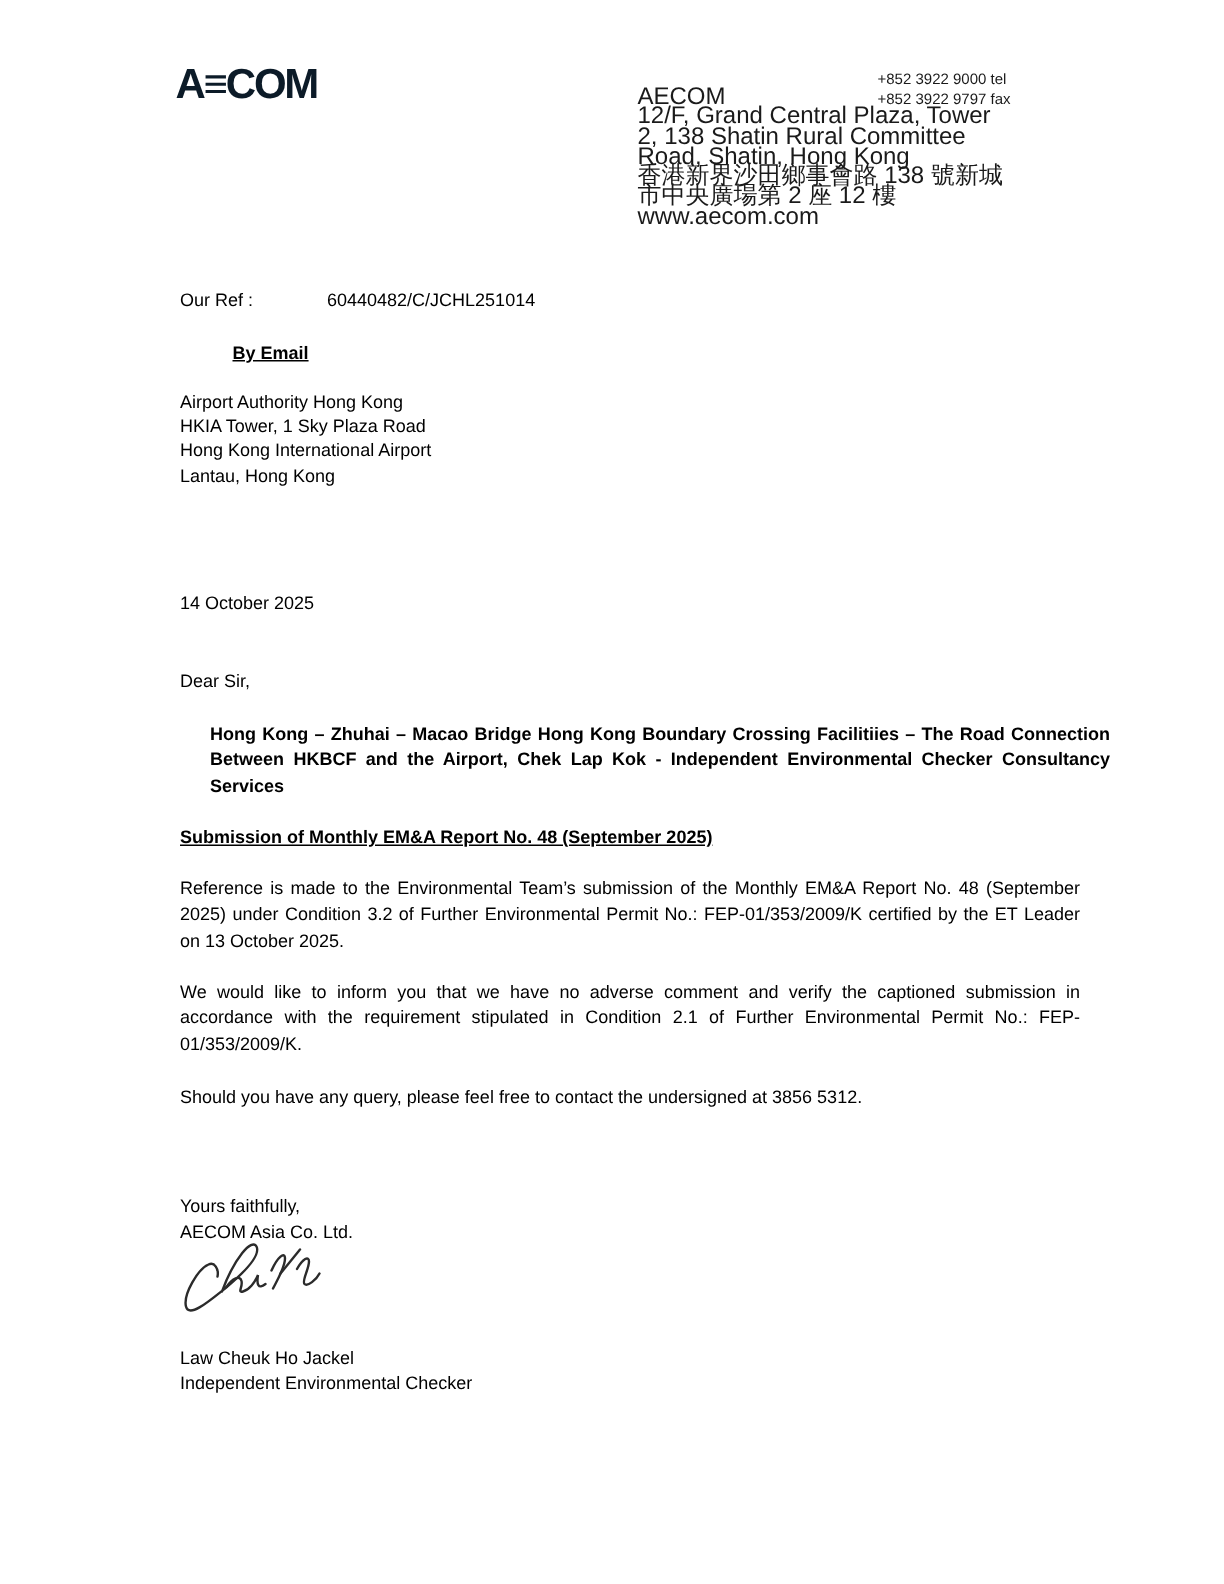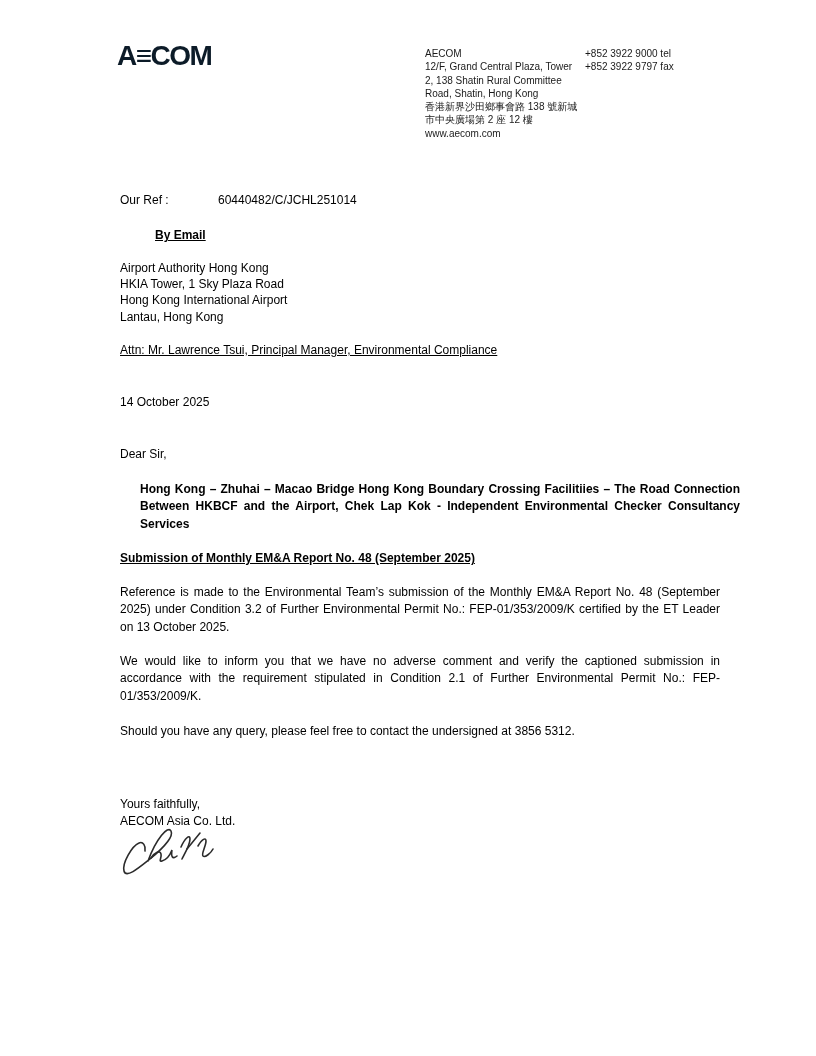--- a/index.html
+++ b/index.html
@@ -18,22 +18,22 @@
     position: absolute;
     left: 117px; top: 42px;
     font-size: 28px;
     font-weight: 800;
     letter-spacing: -1.5px;
     color: #0c1b28;
     line-height: 28px;
   }
   .lh-address {
     position: absolute;
-    left: 425px; top: 47px;
-    font-size: 10px;
+    left: 425px; top: 58px;
+    font-size: 16px;
     line-height: 13.3px;
     color: #1a1a1a;
     white-space: nowrap;
   }
   .lh-phones {
     position: absolute;
     left: 585px; top: 47px;
     font-size: 10px;
     line-height: 13.3px;
     color: #1a1a1a;
@@ -88,21 +88,20 @@
 
   <div class="blk by-email">By Email</div>
 
   <div class="blk recipient">
     <div>Airport Authority Hong Kong</div>
     <div>HKIA Tower, 1 Sky Plaza Road</div>
     <div>Hong Kong International Airport</div>
     <div>Lantau, Hong Kong</div>
   </div>
 
-  <div class="blk attn">Attn: Mr. Lawrence Tsui, Principal Manager, Environmental Compliance</div>
 
   <div class="blk date">14 October 2025</div>
 
   <div class="blk salutation">Dear Sir,</div>
 
   <div class="blk subject w600">Hong Kong – Zhuhai – Macao Bridge Hong Kong Boundary Crossing Facilitiies – The Road Connection Between HKBCF and the Airport, Chek Lap Kok - Independent Environmental Checker Consultancy Services</div>
   <div class="blk submission">Submission of Monthly EM&amp;A Report No. 48 (September 2025)</div>
 
   <div class="blk para1 w600">Reference is made to the Environmental Team’s submission of the Monthly EM&amp;A Report No. 48 (September 2025) under Condition 3.2 of Further Environmental Permit No.: FEP-01/353/2009/K certified by the ET Leader on 13 October 2025.</div>
   <div class="blk para2 w600">We would like to inform you that we have no adverse comment and verify the captioned submission in accordance with the requirement stipulated in Condition 2.1 of Further Environmental Permit No.: FEP-01/353/2009/K.</div>
@@ -116,14 +115,18 @@
   <div class="signature">
     <svg width="118" height="64" viewBox="0 0 118 64">
       <path d="M30,41 C38,19 50,5 53,11 C56,17 44,29 32,39 C22,47 8,59 6,51 C4,43 14,26 21,23 C25,21 28,26 27,31" fill="none" stroke="#2b2b2b" stroke-width="1.6" stroke-linecap="round"></path>
       <path d="M33,38 C37,32 42,30 43,34 C44,38 40,42 44,41 C48,40 52,35 54,30 C53,36 54,40 59,36" fill="none" stroke="#2b2b2b" stroke-width="1.6" stroke-linecap="round"></path>
       <path d="M63,27 C67,18 72,14 72,19 C72,25 66,35 64,39" fill="none" stroke="#2b2b2b" stroke-width="1.6" stroke-linecap="round"></path>
       <path d="M69,29 L82,13" fill="none" stroke="#2b2b2b" stroke-width="1.6" stroke-linecap="round"></path>
       <path d="M80,26 C84,19 88,17 88,21 C88,26 83,34 85,36 C87,38 93,33 95,29" fill="none" stroke="#2b2b2b" stroke-width="1.6" stroke-linecap="round"></path>
     </svg>
   </div>
 
+  <div class="blk signer">
+    <div>Law Cheuk Ho Jackel</div>
+    <div>Independent Environmental Checker</div>
+  </div>
 
 </div>
 
 </body></html>

